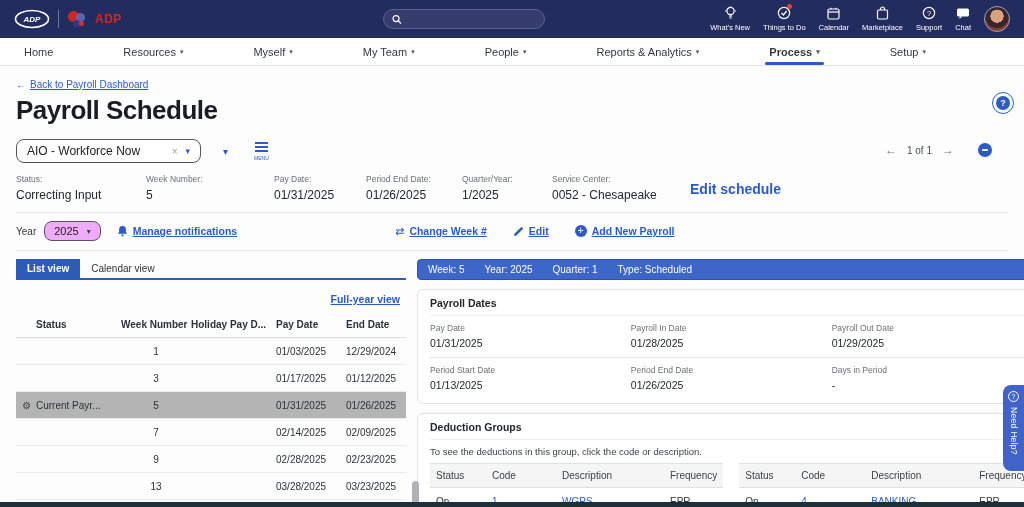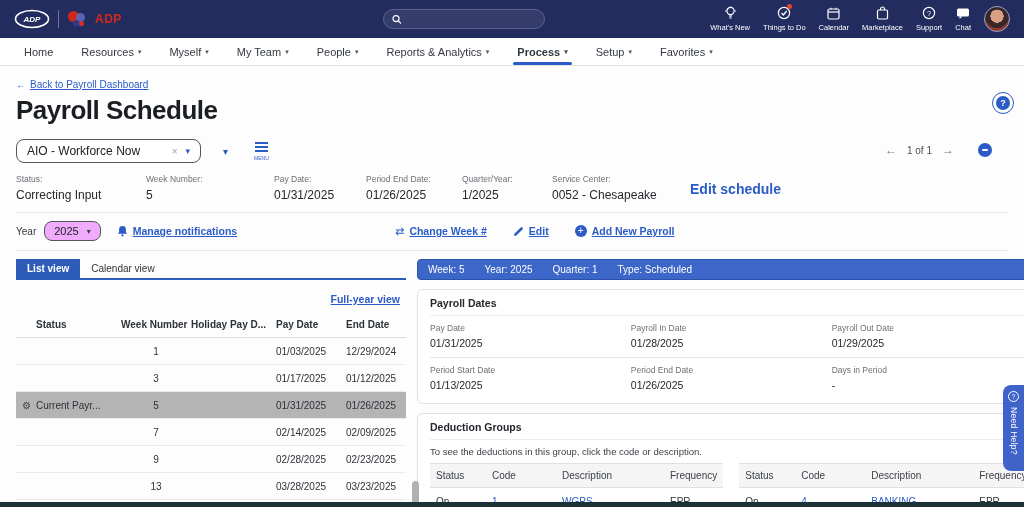--- a/index.html
+++ b/index.html
@@ -18,21 +18,21 @@
   .logo-brand { color:#d0271d; font-weight:bold; font-size:12px; letter-spacing:.5px; }
   .search { position:absolute; left:383px; top:9px; width:162px; height:20px; border-radius:10px; background:#343d6b; border:1px solid #5a6291; display:flex; align-items:center; padding:0 8px; gap:6px; }
   .search input { background:transparent; border:none; outline:none; color:#fff; font-size:10px; width:100%; }
   .topbar-right { margin-left:auto; display:flex; align-items:center; gap:13px; color:#fff; }
   .tb-item { display:flex; flex-direction:column; align-items:center; gap:3px; font-size:7.5px; cursor:pointer; position:relative; white-space:nowrap; }
   .tb-item svg { display:block; }
   .red-dot { position:absolute; top:-2px; right:-1px; width:5px; height:5px; background:#e4442e; border-radius:50%; }
   .avatar { width:26px; height:26px; border-radius:50%; border:1px solid #9aa0c4; background:radial-gradient(circle at 50% 38%, #d9a183 0 34%, #39262b 35% 62%, #8c3b2e 63%); cursor:pointer; }
 
   
-  .navbar { height:28px; background:#fff; border-bottom:1px solid #e3e3e3; display:flex; align-items:stretch; padding:0 10px; }
+  .navbar { height:28px; background:#fff; border-bottom:1px solid #e3e3e3; display:flex; align-items:stretch; padding:0 10px;gap:42px; }
   .nav-item { padding:0 14px; font-size:11px; color:#33383f; display:flex; align-items:center; gap:4px; position:relative; cursor:pointer; }
   .nav-item .caret { font-size:7px; color:#555; }
   .nav-item.active { font-weight:bold; }
   .nav-item.active::after { content:""; position:absolute; left:10px; right:10px; bottom:0; height:3px; background:#2a5bc6; border-radius:2px; }
 
   
   .content { padding:8px 16px 0; position:relative; background:#fdfdfd; height:436px; }
   .back-link { color:#2a5bc6; font-size:10px; display:inline-flex; gap:4px; cursor:pointer; }
   .back-link span.txt { text-decoration:underline; }
   .page-title { font-size:26px; font-weight:bold; color:#1a1d21; margin:3px 0 10px; letter-spacing:-.5px; }
@@ -222,24 +222,20 @@
   <div class="nav-item">
       <span>Reports &amp; Analytics</span>
       <span class="caret">▾</span>
     </div>
   <div class="nav-item active">
       <span>Process</span>
       <span class="caret">▾</span>
     </div>
   <div class="nav-item">
       <span>Setup</span>
-      <span class="caret">▾</span>
-    </div>
-  <div class="nav-item">
-      <span>Favorites</span>
       <span class="caret">▾</span>
     </div>
 </div>
 
 <div class="content">
 
   <div class="back-link">
     <span>←</span>
     <span class="txt">Back to Payroll Dashboard</span>
   </div>

